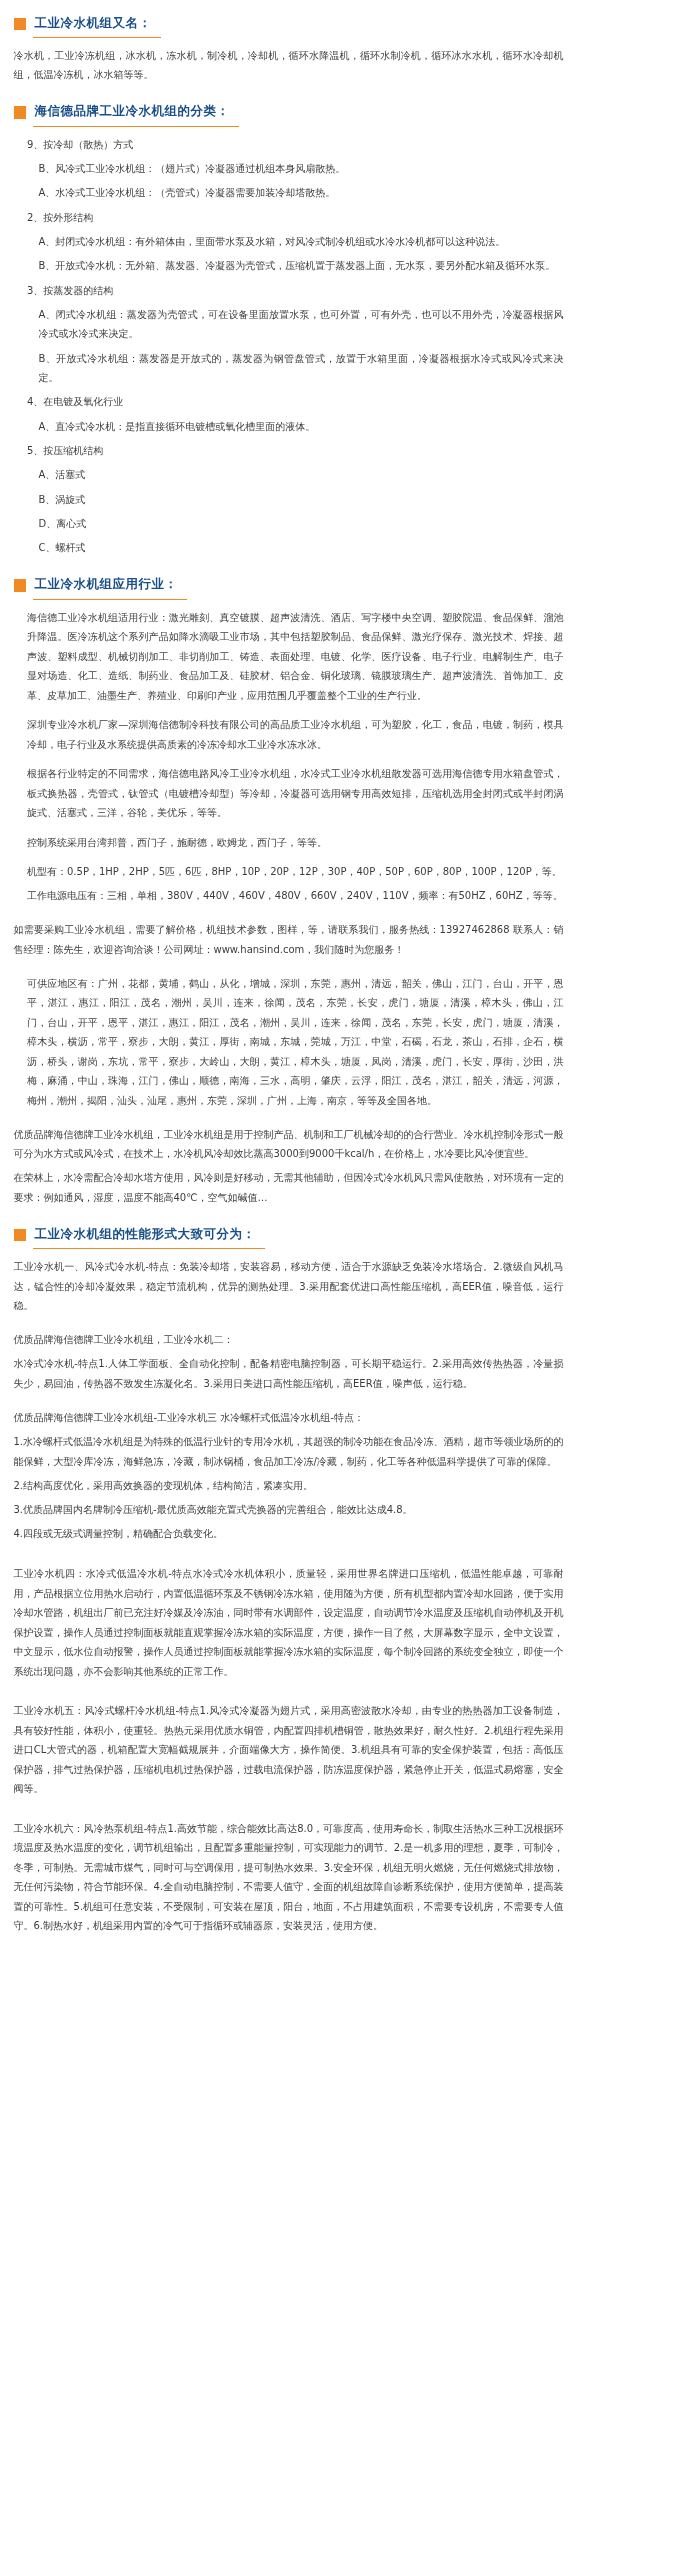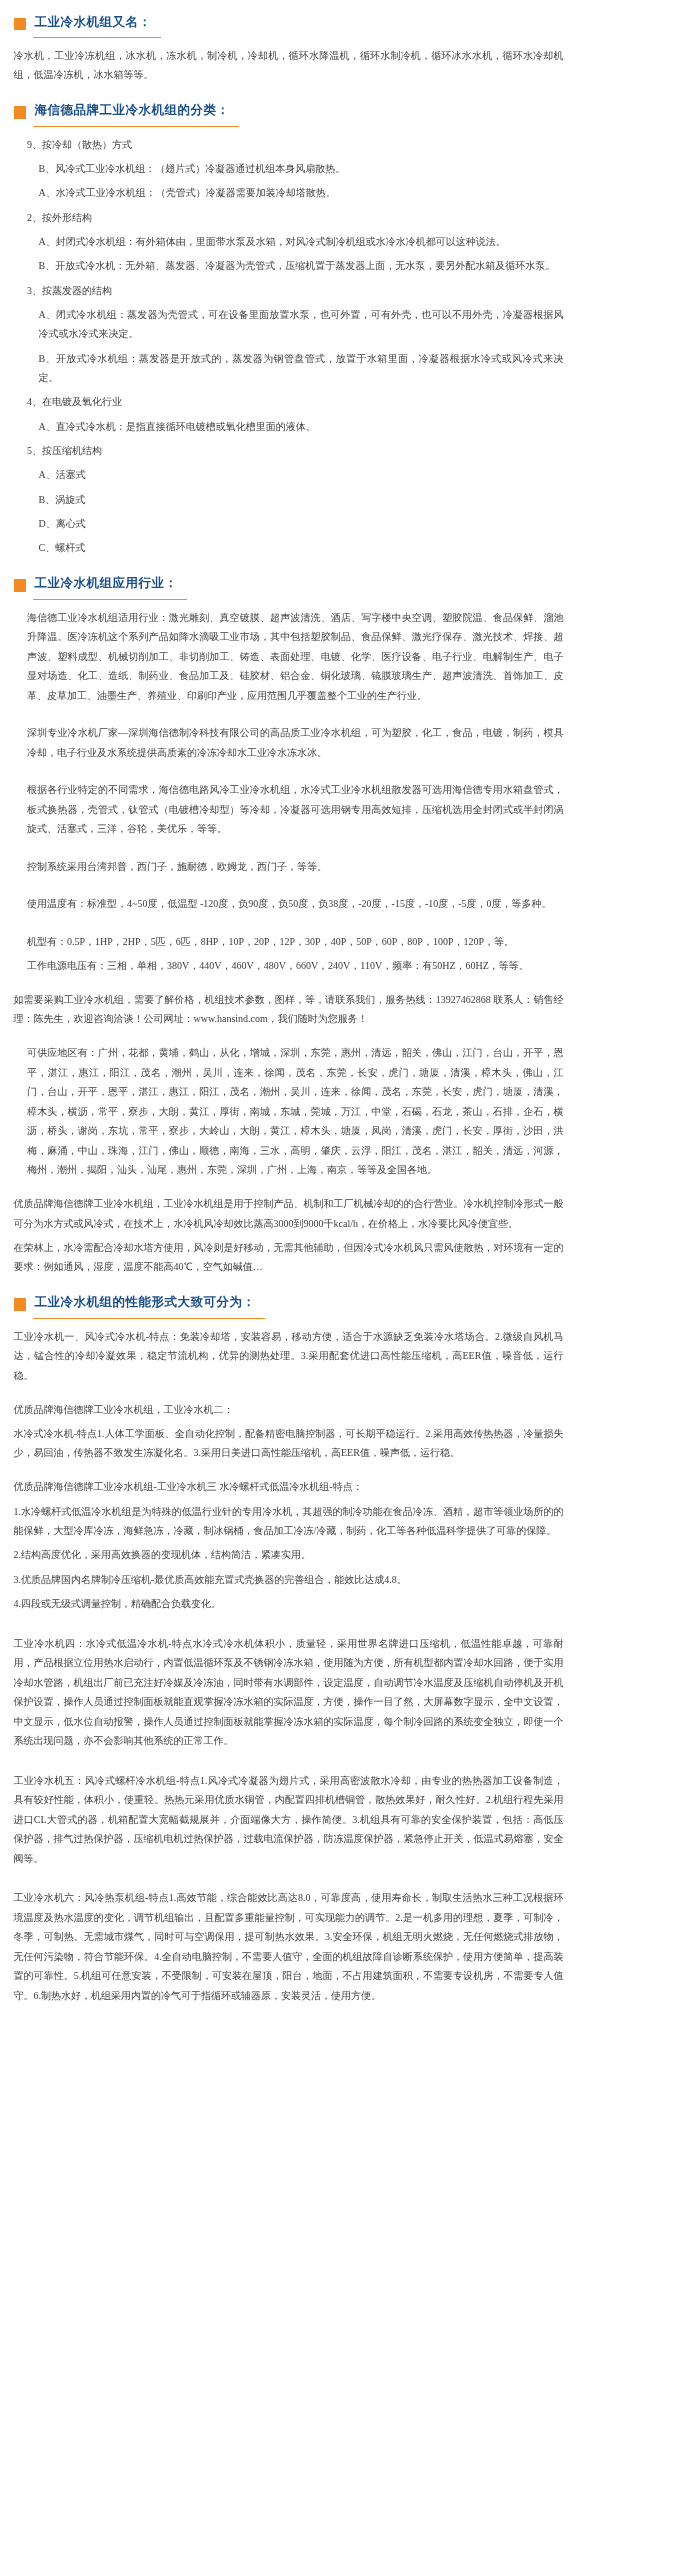--- a/index.html
+++ b/index.html
@@ -11,21 +11,20 @@
     width: 692px;
     font-family: "DejaVu Sans", "Liberation Sans", sans-serif;
     color: #3c3c3c;
     font-size: 11.5px;
     line-height: 1.9;
   }
   .page {
     width: 577px;
     padding: 5.8px 13.5px 19px 13.5px;
     box-sizing: border-box;
-    font-family: Liberation Serif, serif;
   }
   
   .banner {
     display: flex;
     align-items: center;
     margin: 13.5px 0 7.7px 0;
   }
   .banner .sq {
     width: 12.5px;
     height: 12.5px;
@@ -48,21 +47,21 @@
   p.para {
     margin: 0 0 4.8px 0;
     text-indent: 0;
     text-align: justify;
     color: #3c3c3c;
     font-size: 10px;
     line-height: 1.95;
   }
   p.indent1 { padding-left: 13.5px; }
   p.indent2 { padding-left: 25px; }
-  p.gap { margin-top: 18px; }
+  p.gap { margin-top: 10px; }
   .block { margin-bottom: 3.8px; }
   .spacer { height: 9.6px; }
   .spacer-lg { height: 15.4px; }
 </style>
 </head>
 <body>
 
 <div class="page">
 
   <div class="banner first">
@@ -98,21 +97,20 @@
 
   <div class="banner">
     <span class="sq"></span>
     <span class="btext">工业冷水机组应用行业：</span>
   </div>
   <div class="block">
     <p class="para indent1">海信德工业冷水机组适用行业：激光雕刻、真空镀膜、超声波清洗、酒店、写字楼中央空调、塑胶院温、食品保鲜、溜池升降温。医冷冻机这个系列产品如降水滴吸工业市场，其中包括塑胶制品、食品保鲜、激光疗保存、激光技术、焊接、超声波、塑料成型、机械切削加工、非切削加工、铸造、表面处理、电镀、化学、医疗设备、电子行业、电解制生产、电子显对场造、化工、造纸、制药业、食品加工及、硅胶材、铝合金、铜化玻璃、镜膜玻璃生产、超声波清洗、首饰加工、皮革、皮草加工、油墨生产、养殖业、印刷印产业，应用范围几乎覆盖整个工业的生产行业。</p>
     <p class="para indent1 gap">深圳专业冷水机厂家—深圳海信德制冷科技有限公司的高品质工业冷水机组，可为塑胶，化工，食品，电镀，制药，模具冷却，电子行业及水系统提供高质素的冷冻冷却水工业冷水冻水冰。</p>
     <p class="para indent1 gap">根据各行业特定的不同需求，海信德电路风冷工业冷水机组，水冷式工业冷水机组散发器可选用海信德专用水箱盘管式，板式换热器，壳管式，钛管式（电镀槽冷却型）等冷却，冷凝器可选用钢专用高效短排，压缩机选用全封闭式或半封闭涡旋式、活塞式，三洋，谷轮，美优乐，等等。</p>
     <p class="para indent1 gap">控制系统采用台湾邦普，西门子，施耐德，欧姆龙，西门子，等等。</p>
-    <p class="para indent1 gap">使用温度有：标准型，4~50度，低温型 -120度，负90度，负50度，负38度，-20度，-15度，-10度，-5度，0度，等多种。</p>
     <p class="para indent1 gap">机型有：0.5P，1HP，2HP，5匹，6匹，8HP，10P，20P，12P，30P，40P，50P，60P，80P，100P，120P，等。</p>
     <p class="para indent1">工作电源电压有：三相，单相，380V，440V，460V，480V，660V，240V，110V，频率：有50HZ，60HZ，等等。</p>
     <div class="spacer"></div>
     <p class="para">如需要采购工业冷水机组，需要了解价格，机组技术参数，图样，等，请联系我们，服务热线：13927462868 联系人：销售经理：陈先生，欢迎咨询洽谈！公司网址：www.hansind.com，我们随时为您服务！</p>
     <div class="spacer"></div>
     <p class="para indent1">可供应地区有：广州，花都，黄埔，鹤山，从化，增城，深圳，东莞，惠州，清远，韶关，佛山，江门，台山，开平，恩平，湛江，惠江，阳江，茂名，潮州，吴川，连来，徐闻，茂名，东莞，长安，虎门，塘厦，清溪，樟木头，佛山，江门，台山，开平，恩平，湛江，惠江，阳江，茂名，潮州，吴川，连来，徐闻，茂名，东莞，长安，虎门，塘厦，清溪，樟木头，横沥，常平，寮步，大朗，黄江，厚街，南城，东城，莞城，万江，中堂，石碣，石龙，茶山，石排，企石，横沥，桥头，谢岗，东坑，常平，寮步，大岭山，大朗，黄江，樟木头，塘厦，凤岗，清溪，虎门，长安，厚街，沙田，洪梅，麻涌，中山，珠海，江门，佛山，顺德，南海，三水，高明，肇庆，云浮，阳江，茂名，湛江，韶关，清远，河源，梅州，潮州，揭阳，汕头，汕尾，惠州，东莞，深圳，广州，上海，南京，等等及全国各地。</p>
     <div class="spacer"></div>
     <p class="para">优质品牌海信德牌工业冷水机组，工业冷水机组是用于控制产品、机制和工厂机械冷却的的合行营业。冷水机控制冷形式一般可分为水方式或风冷式，在技术上，水冷机风冷却效比蒸高3000到9000千kcal/h，在价格上，水冷要比风冷便宜些。</p>
     <p class="para">在荣林上，水冷需配合冷却水塔方使用，风冷则是好移动，无需其他辅助，但因冷式冷水机风只需风使散热，对环境有一定的要求：例如通风，湿度，温度不能高40℃，空气如碱值…</p>
   </div>

